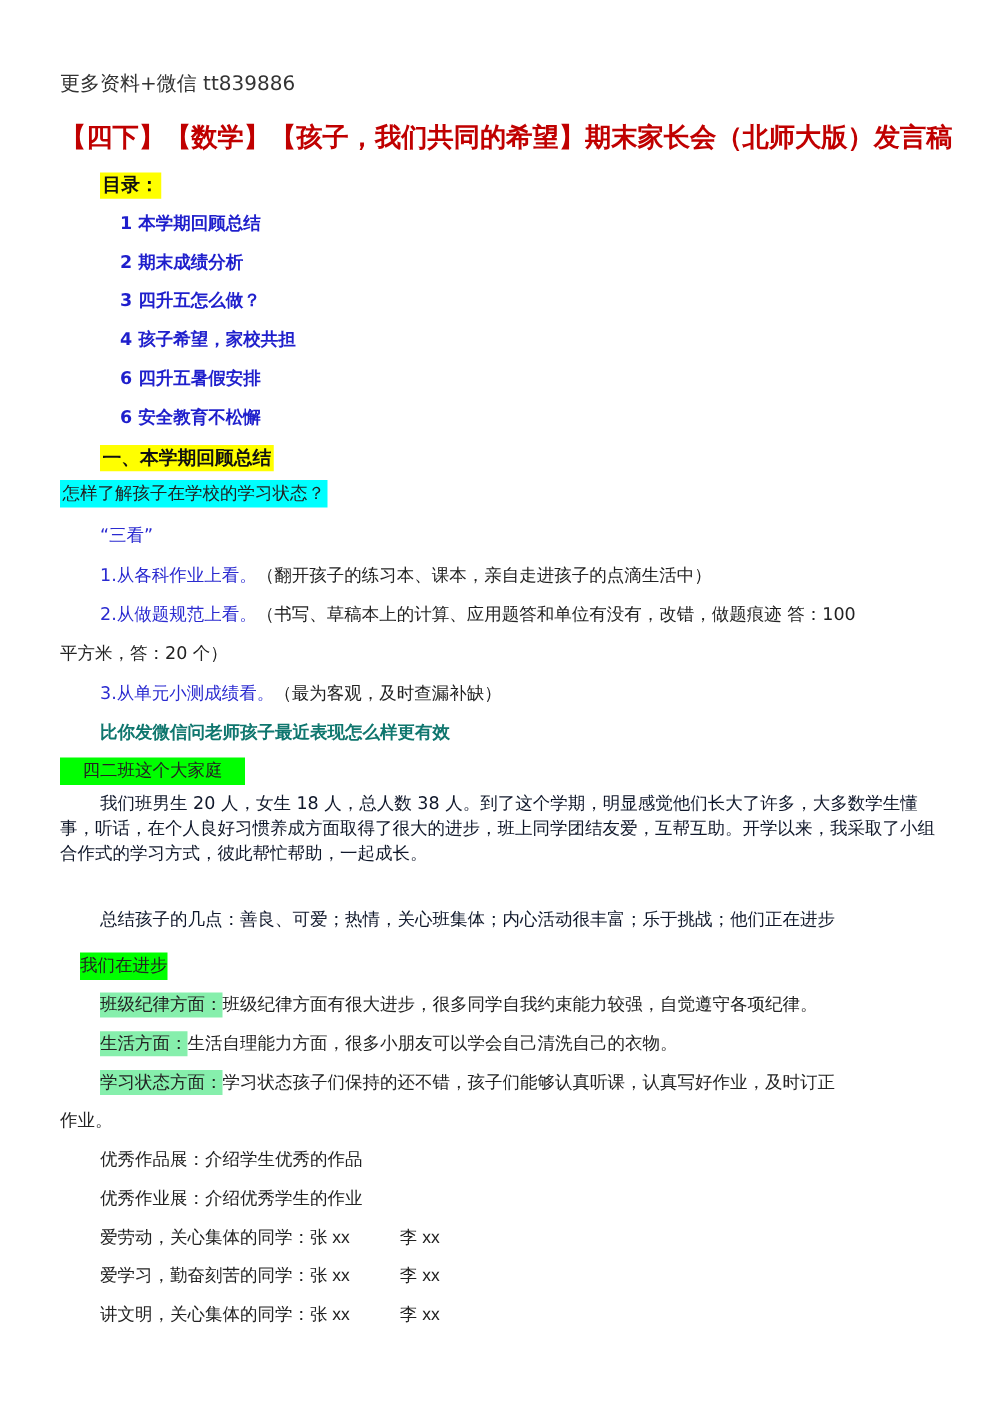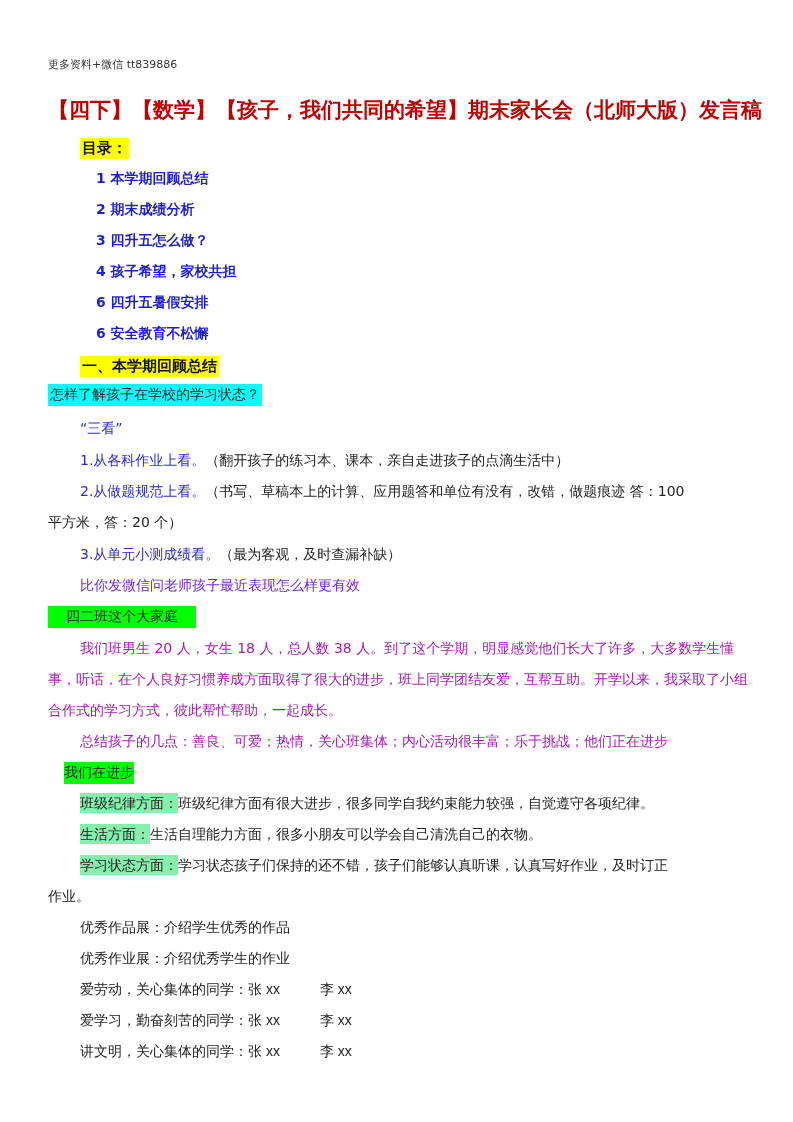--- a/index.html
+++ b/index.html
@@ -2,33 +2,33 @@
 <html><head>
 <meta charset="utf-8">
 <style>
   html, body { margin: 0; padding: 0; background: #ffffff; }
   body {
     width: 793px; height: 1122px; position: relative; overflow: hidden;
     font-family: "DejaVu Sans", "Liberation Sans", sans-serif;
     color: #222;
   }
   .abs { position: absolute; white-space: nowrap; }
-  .header-note { left: 48px; top: 57px; font-size: 11px; color: #333; }
+  .header-note { left: 48px; top: 57px; font-size: 16px; color: #333; }
   .title { left: 48px; top: 96px; font-size: 21px; font-weight: bold; color: #c00000; letter-spacing: 0px; }
   .hl-yellow { background: #ffff00; margin-left: 32px; }
   .hl-cyan { background: #00ffff; }
   .hl-green { background: #00ff00; }
   .toc-label { left: 48px; top: 138px; font-size: 15px; font-weight: bold; color: #111; padding: 1px 2px; }
   .toc-item { left: 96px; font-size: 14px; font-weight: bold; color: #1f1fcc; }
   .section-h { left: 48px; top: 356px; font-size: 15px; font-weight: bold; color: #111; padding: 1px 2px; }
   .q { left: 48px; top: 384px; font-size: 14px; color: #222; padding: 2px 2px; }
   .body-text { font-size: 14px; color: #222; }
   .blue { color: #2a2ad0; }
-  .bold { font-weight: normal; color: #6d28d9; }
-  .para { position: absolute; left: 48px; width: 700px; font-size: 14px; line-height: 31px; text-indent: 32px; color: #a21caf; white-space: normal; }
+  .bold { font-weight: bold; color: #0f766e; }
+  .para { position: absolute; left: 48px; width: 700px; font-size: 14px; line-height: 20px; text-indent: 32px; color: #0f172a; white-space: normal; }
   .label-cyan { background: #86efac; padding: 2px 0; }
   .xx { font-family: "Liberation Sans", sans-serif; }
 </style>
 </head>
 <body>
 
 <div>
 
   <div class="abs header-note">更多资料+微信 tt839886</div>
 

